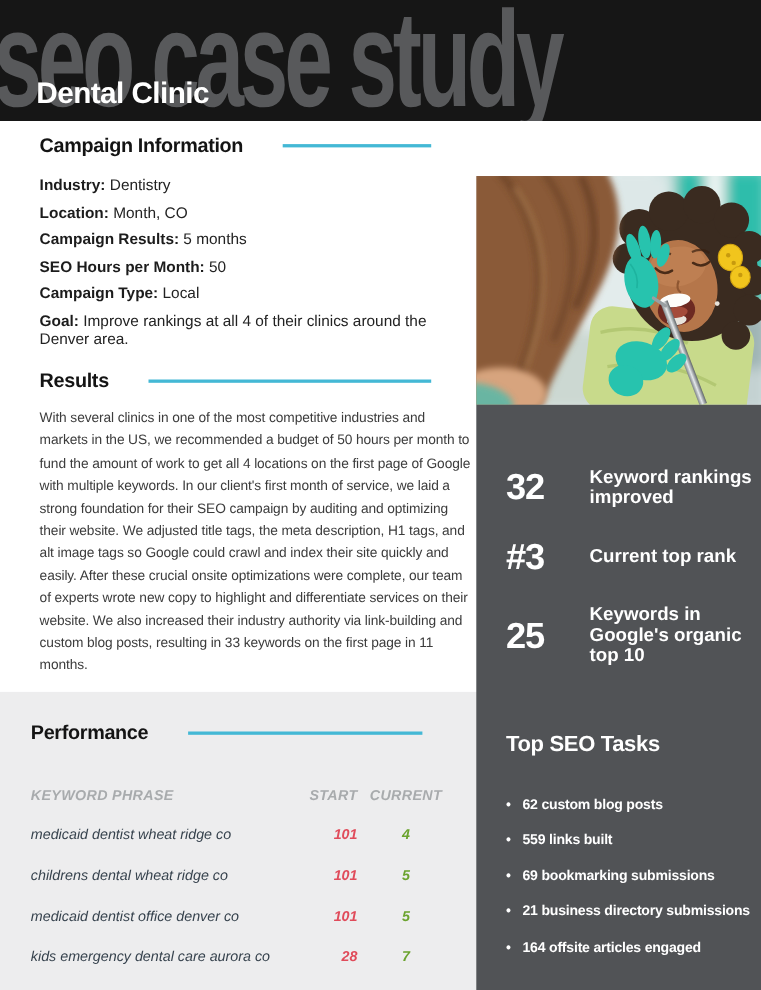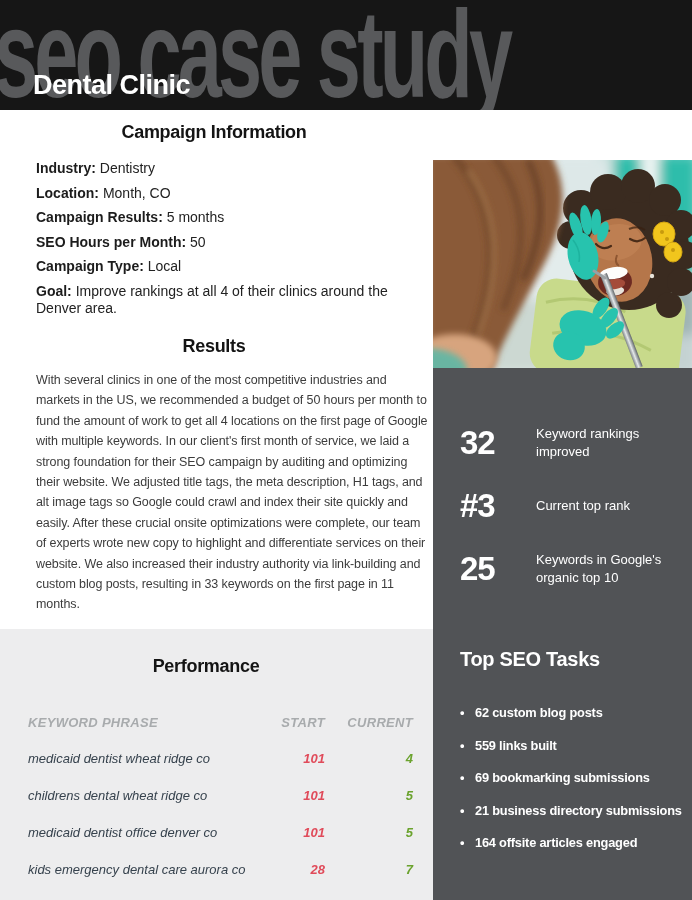--- a/index.html
+++ b/index.html
@@ -17,21 +17,21 @@
   body{font-family:"Liberation Sans","DejaVu Sans",sans-serif;background:#fff;}
   .page{position:relative;width:692px;height:900px;overflow:hidden;background:#fff;}
 
   
   .header{position:absolute;left:0;top:0;width:692px;height:110px;background:var(--header_bg);overflow:hidden;text-align:right;}
   .watermark{position:absolute;left:-6px;top:-8px;font-size:124px;font-weight:bold;letter-spacing:-6px;
     color:var(--watermark);white-space:nowrap;transform:scale(0.64,1);transform-origin:left top;line-height:124px;}
   .clinic-title{position:absolute;left:33px;top:70px;font-size:27px;font-weight:bold;color:#fff;letter-spacing:-0.5px;}
 
   
-  .head-row{display:flex;align-items:center;width:356px;flex-direction:column;}
+  .head-row{display:flex;align-items:center;width:356px;}
   .head-row h2{font-size:18px;font-weight:bold;color:#141414;letter-spacing:-0.3px;white-space:nowrap;}
   .rule{flex:1;height:3px;background:var(--accent);margin-left:36px;}
 
   
   .campaign{position:absolute;left:36px;top:122px;width:398px;}
   .fields{list-style:none;margin-top:17px;}
   .fields li{font-size:14px;line-height:17.5px;margin-bottom:7px;color:#222;}
   .fields .lbl{font-weight:bold;color:#1c1c1c;}
 
   
@@ -39,32 +39,32 @@
   .results p{margin-top:13px;width:394px;font-size:12.5px;line-height:20.4px;color:#3c3c3c;letter-spacing:-0.1px;}
 
   
   .performance{position:absolute;left:0;top:629px;width:434px;height:339px;background:var(--light);padding:27px 0 0 28px;}
   .ktable{margin-top:32px;width:385px;font-style:italic;}
   .trow{display:grid;grid-template-columns:212px 85px 88px;align-items:center;height:37px;}
   .trow.thead{height:26px;margin-bottom:5px;}
   .thead span{font-size:13px;font-weight:bold;color:var(--thead);letter-spacing:0.3px;}
   .kw{font-size:13px;color:var(--keyword);white-space:nowrap;}
   .start{font-size:13px;font-weight:bold;color:var(--red);text-align:right;}
-  .cur{font-size:13px;font-weight:bold;color:var(--green);text-align:right;}
+  .cur{font-size:13px;font-weight:bold;color:var(--green);text-align:center;}
   .thead .start,.thead .cur{color:var(--thead);}
 
   
   .photo{position:absolute;left:433px;top:160px;width:259px;height:208px;}
   .photo svg{display:block;width:100%;height:100%;}
 
   
   .panel{position:absolute;left:433px;top:368px;width:292px;height:532px;background:var(--panel);padding:56px 4px 0 27px;color:#fff;}
   .stat{display:flex;align-items:center;margin-bottom:25px;}
   .stat-value{width:76px;font-size:33px;font-weight:bold;letter-spacing:-1px;line-height:38px;}
-  .stat-label{width:155px;font-size:13px;font-weight:normal;line-height:18.5px;}
+  .stat-label{width:155px;font-size:17px;font-weight:bold;line-height:18.5px;}
   .tasks{margin-top:60px;}
   .tasks h3{font-size:20px;font-weight:bold;letter-spacing:-0.3px;color:#fff;}
   .task-list{list-style:none;margin-top:34px;}
   .task-list li{display:flex;align-items:flex-end;margin-bottom:16.5px;font-size:12.8px;font-weight:bold;
     letter-spacing:-0.2px;white-space:nowrap;line-height:16px;}
   .bullet{width:15px;flex:0 0 15px;}
   .bullet::before{content:"•";}
 </style>
 </head>
 <body>

